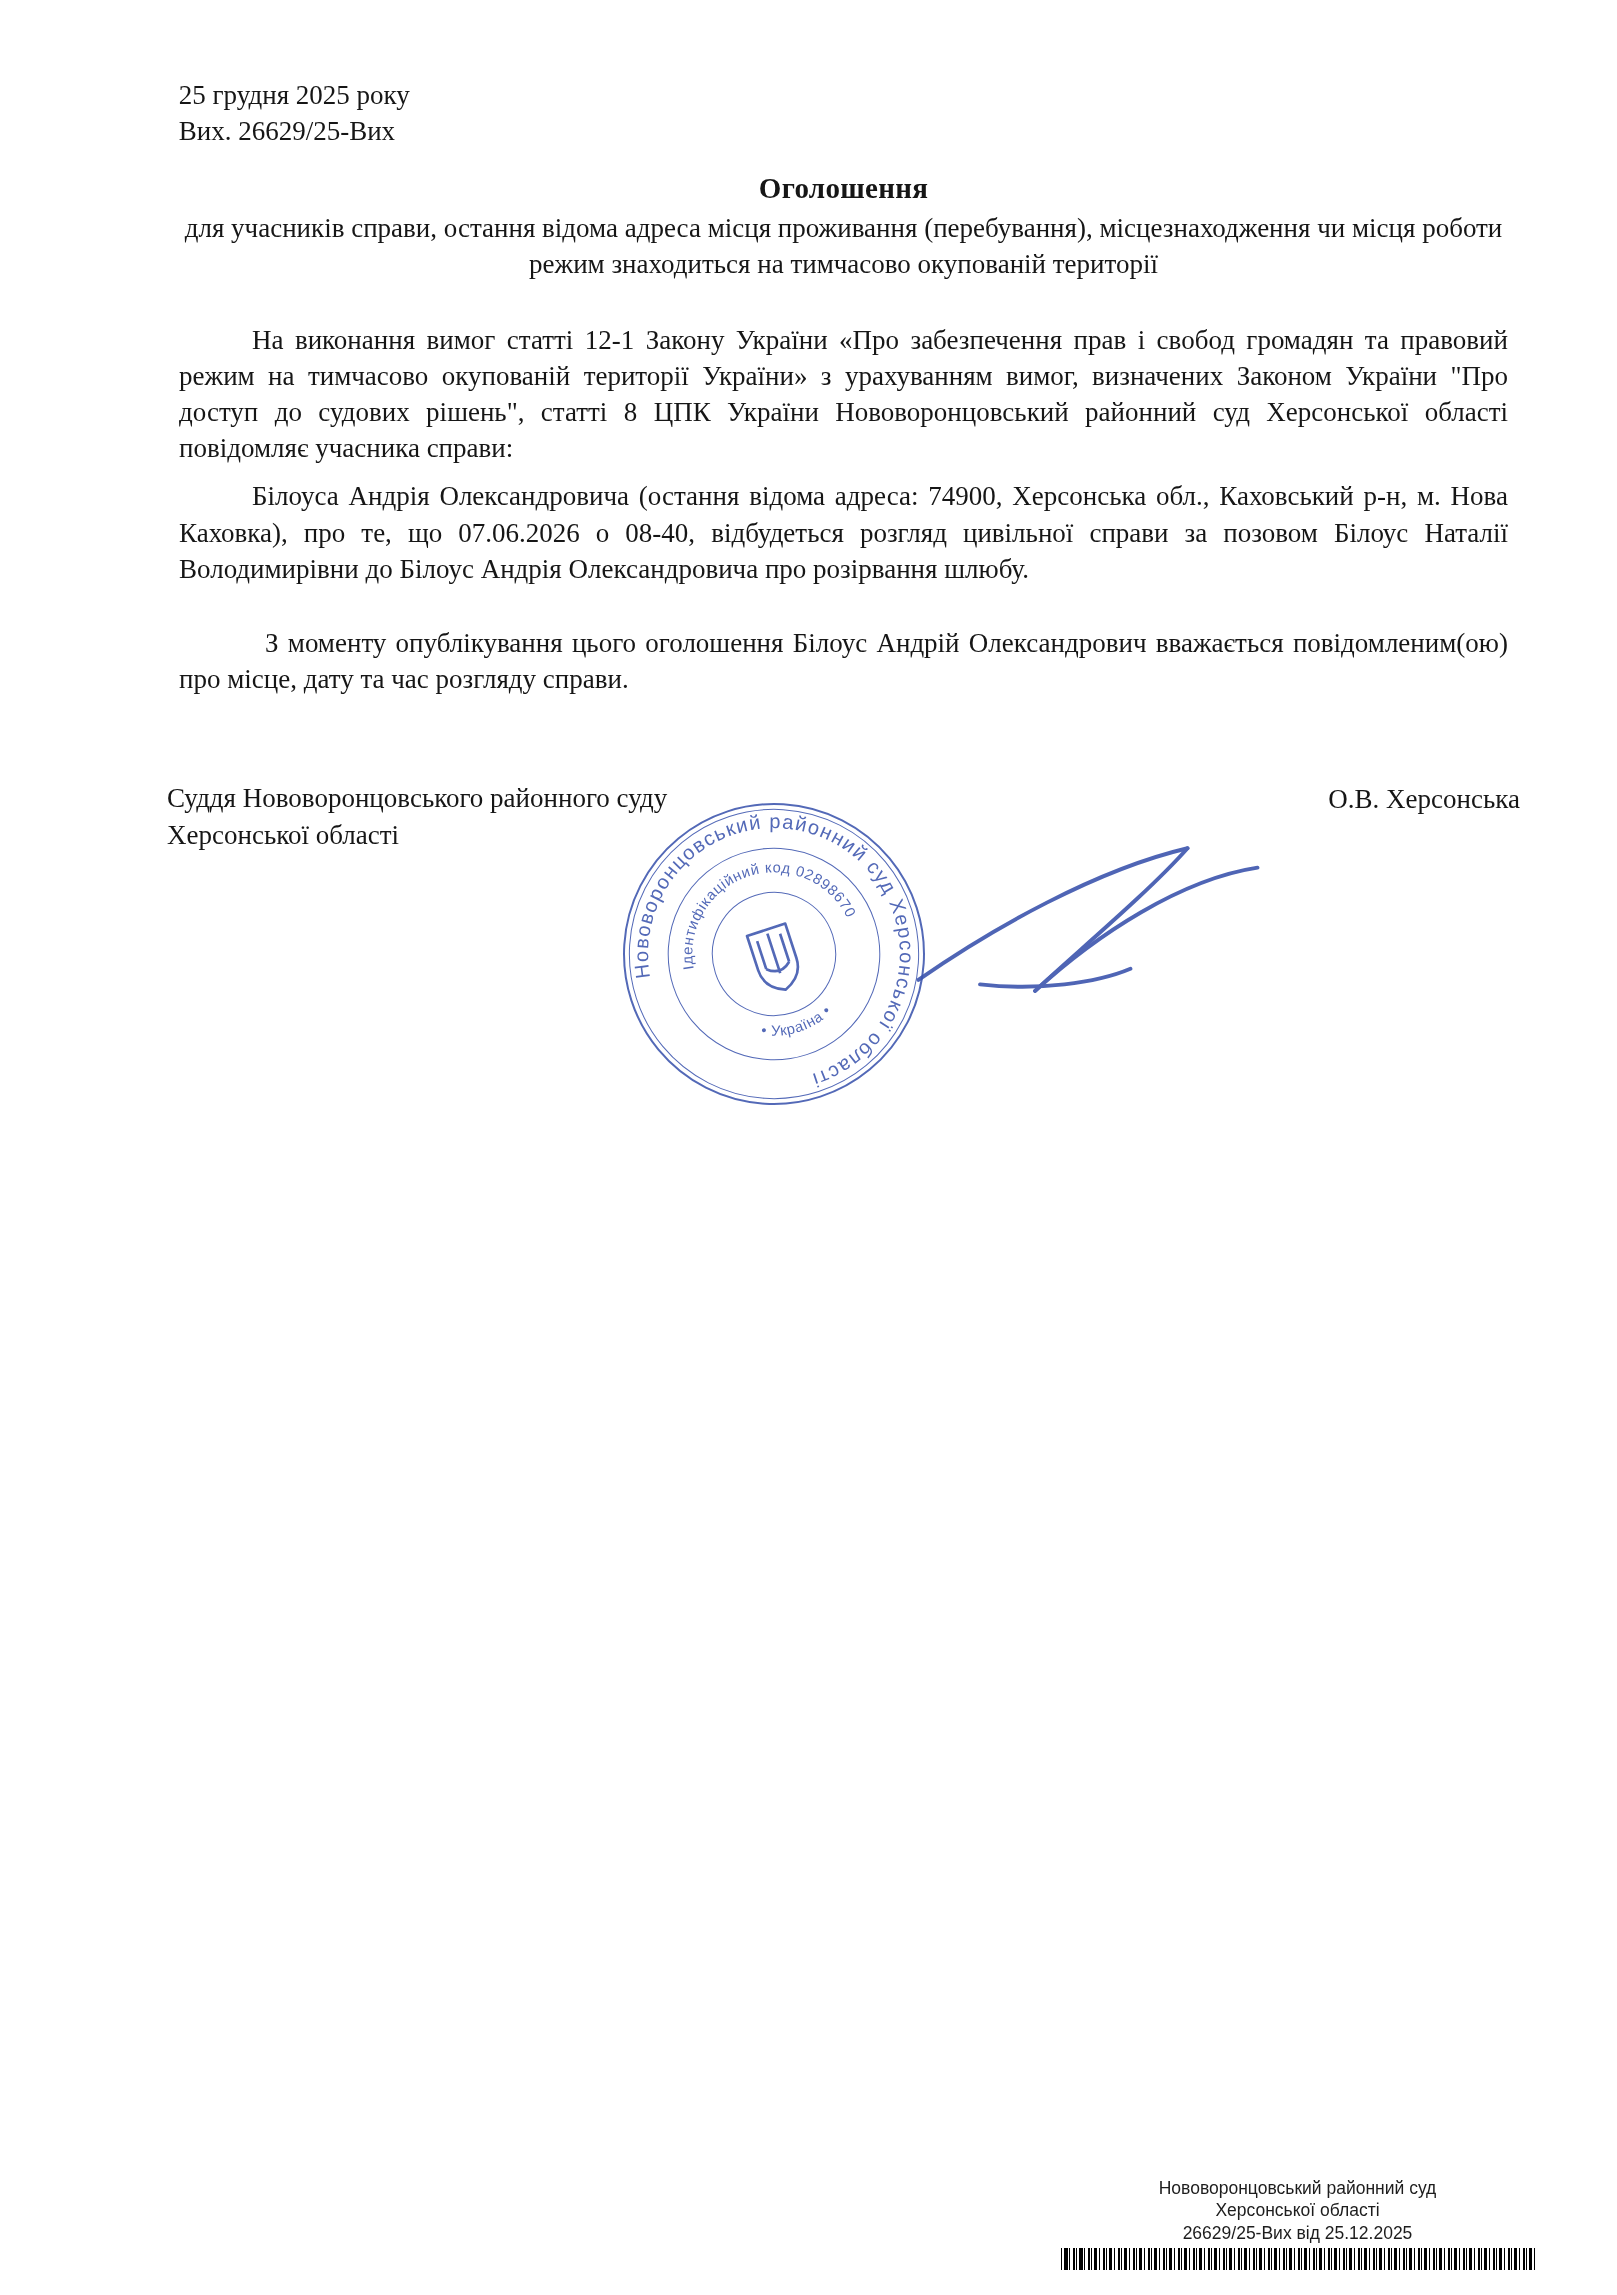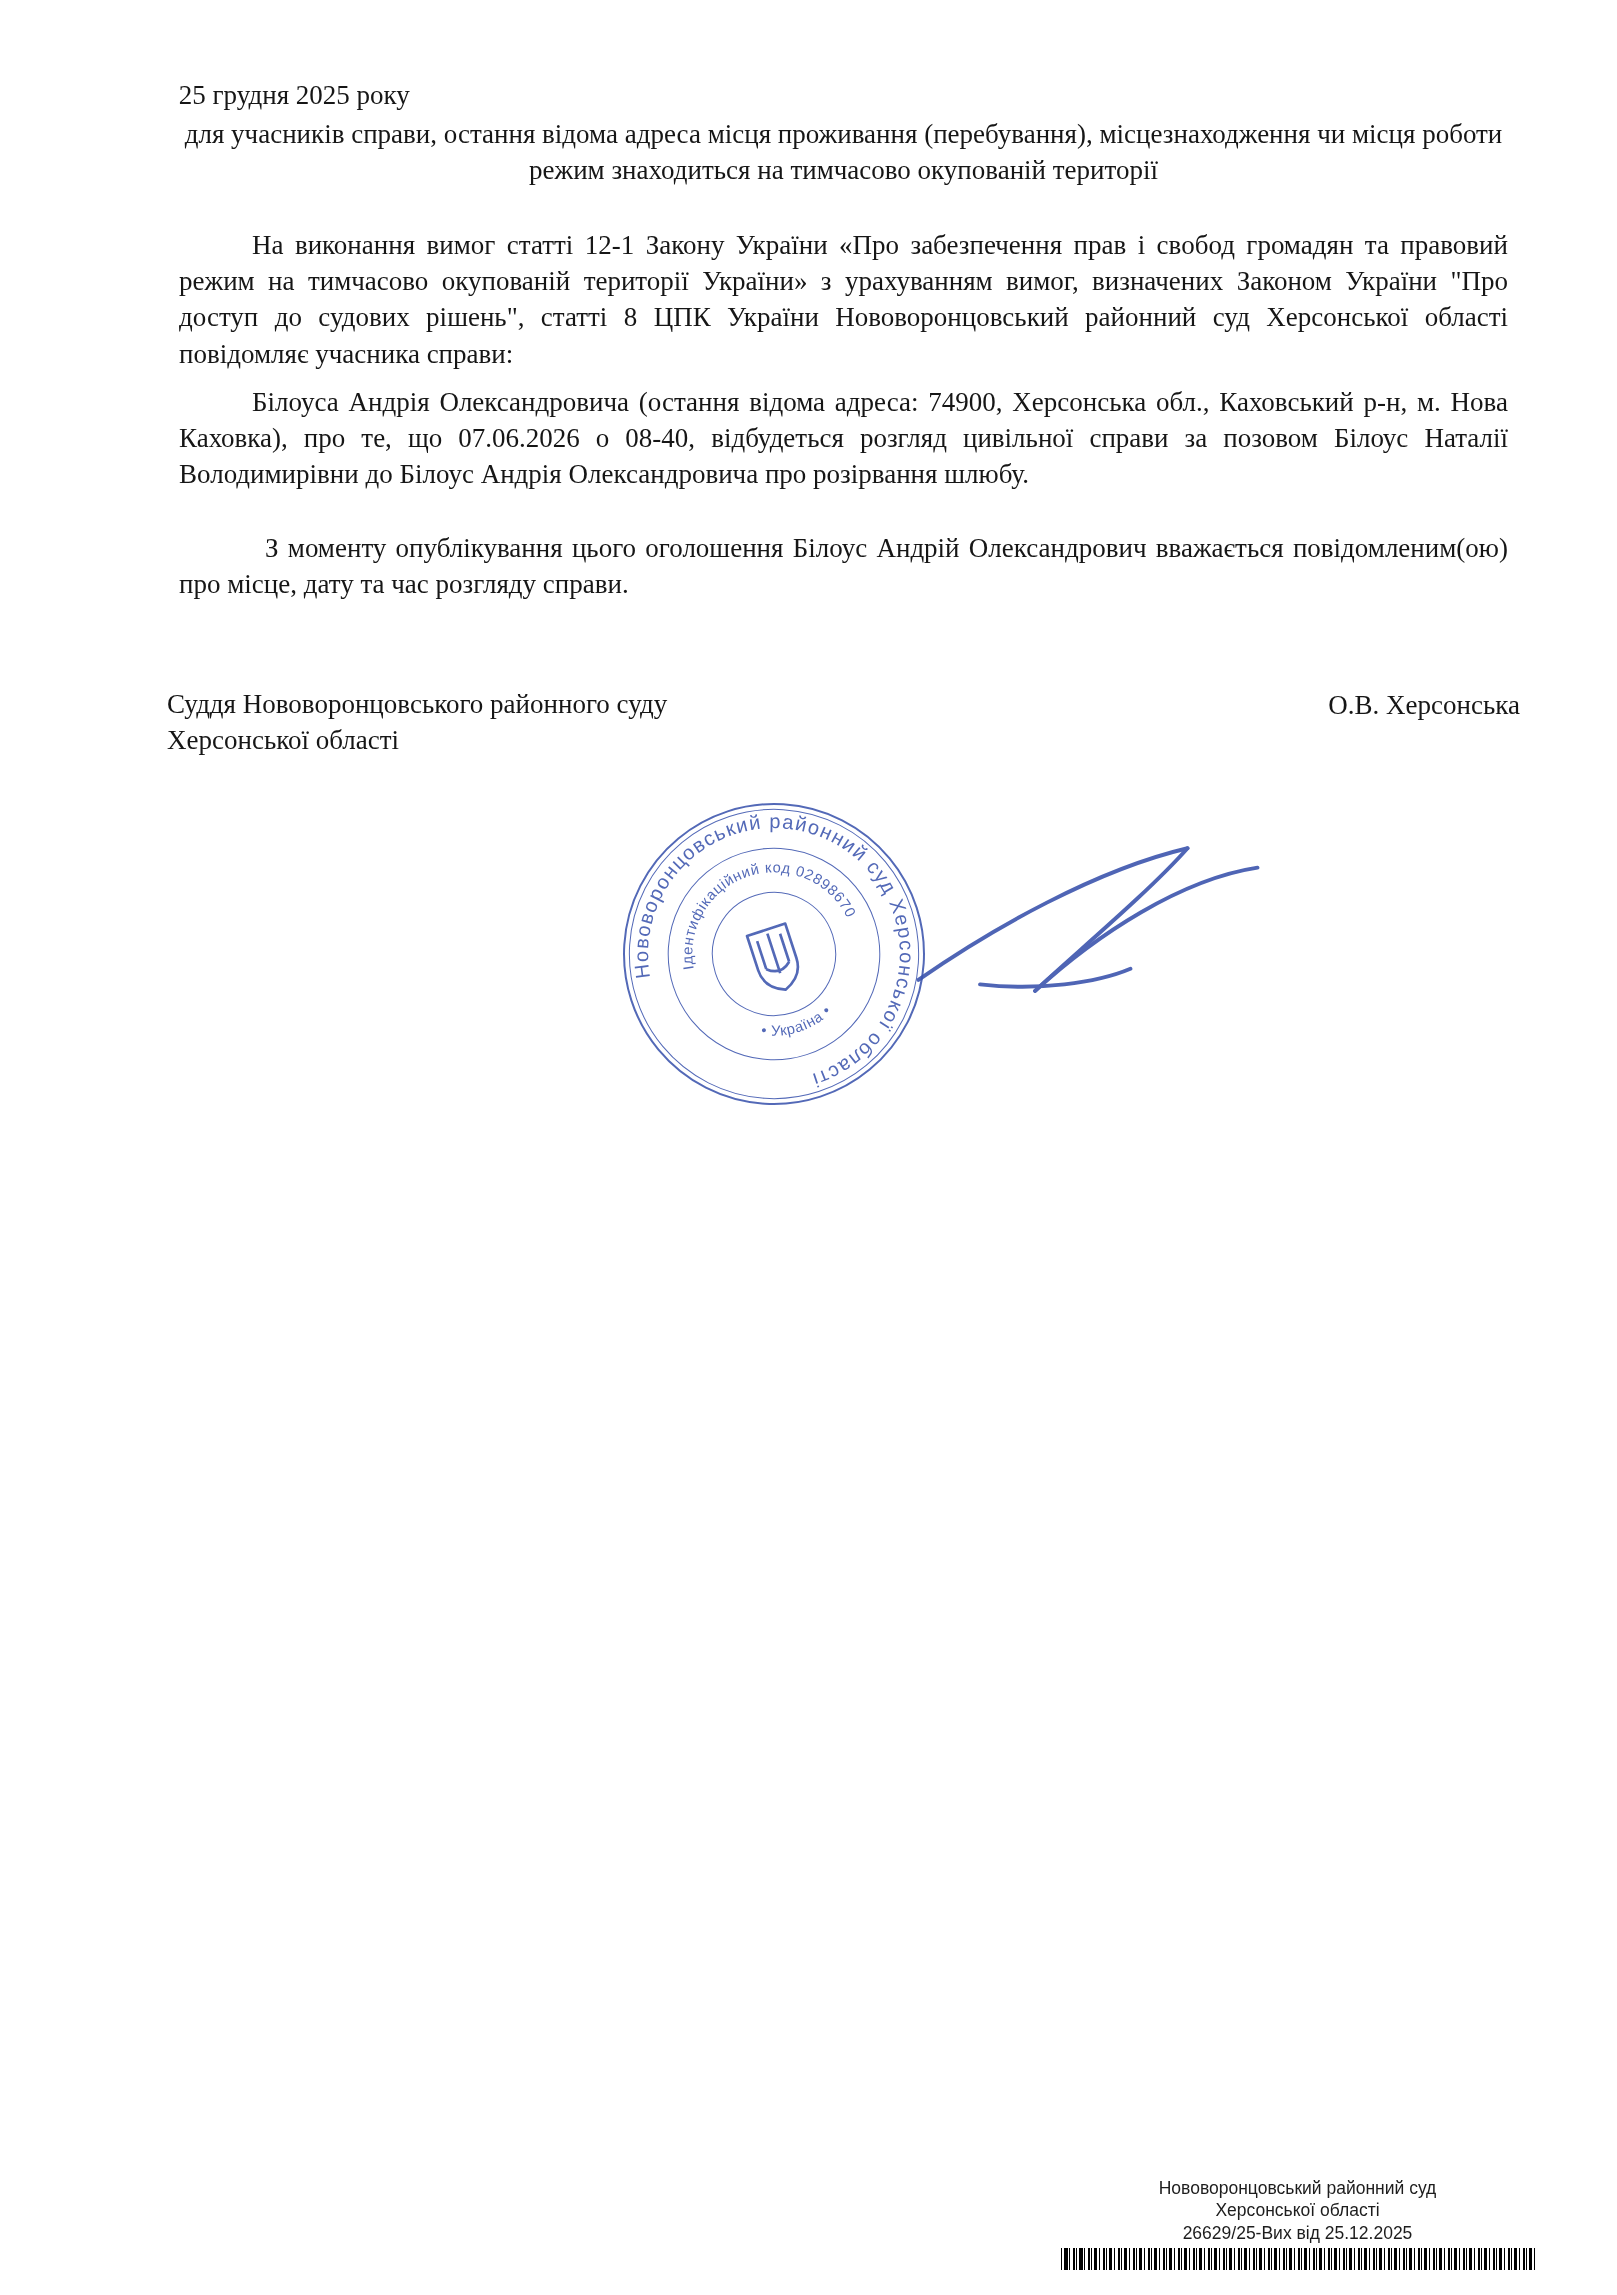--- a/index.html
+++ b/index.html
@@ -46,22 +46,24 @@
 </style>
 </head>
 <body>
 
 <div class="page">
 
   <div class="content">
 
     <div class="hdr">
       <div>25 грудня 2025 року</div>
+      <div>Вих. 26629/25-Вих</div>
     </div>
 
+    <div class="title">Оголошення</div>
     <div class="subtitle">для учасників справи, остання відома адреса місця проживання (перебування), місцезнаходження чи місця роботи режим знаходиться на тимчасово окупованій території</div>
 
 
     <p class="para p-first">На виконання вимог статті 12-1 Закону України «Про забезпечення прав і свобод громадян та правовий режим на тимчасово окупованій території України» з урахуванням вимог, визначених Законом України "Про доступ до судових рішень", статті 8 ЦПК України Нововоронцовський районний суд Херсонської області повідомляє учасника справи:</p>
     <p class="para">Білоуса Андрія Олександровича (остання відома адреса: 74900, Херсонська обл., Каховський р-н, м. Нова Каховка), про те, що  07.06.2026 о 08-40, відбудеться розгляд цивільної справи за позовом Білоус Наталії Володимирівни до Білоус Андрія Олександровича про розірвання шлюбу.</p>
     <p class="para gap">З моменту опублікування цього оголошення Білоус Андрій Олександрович вважається повідомленим(ою) про місце, дату та час розгляду справи.</p>
 
     <div class="judgerow">
       <div class="judgetitle">
         <div>Суддя Нововоронцовського районного суду</div>

